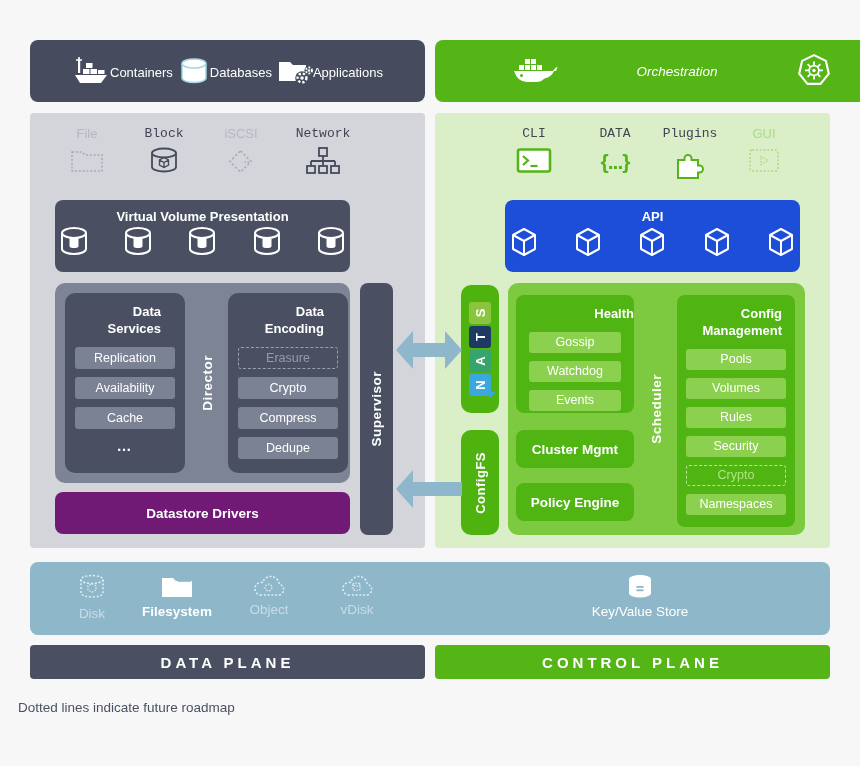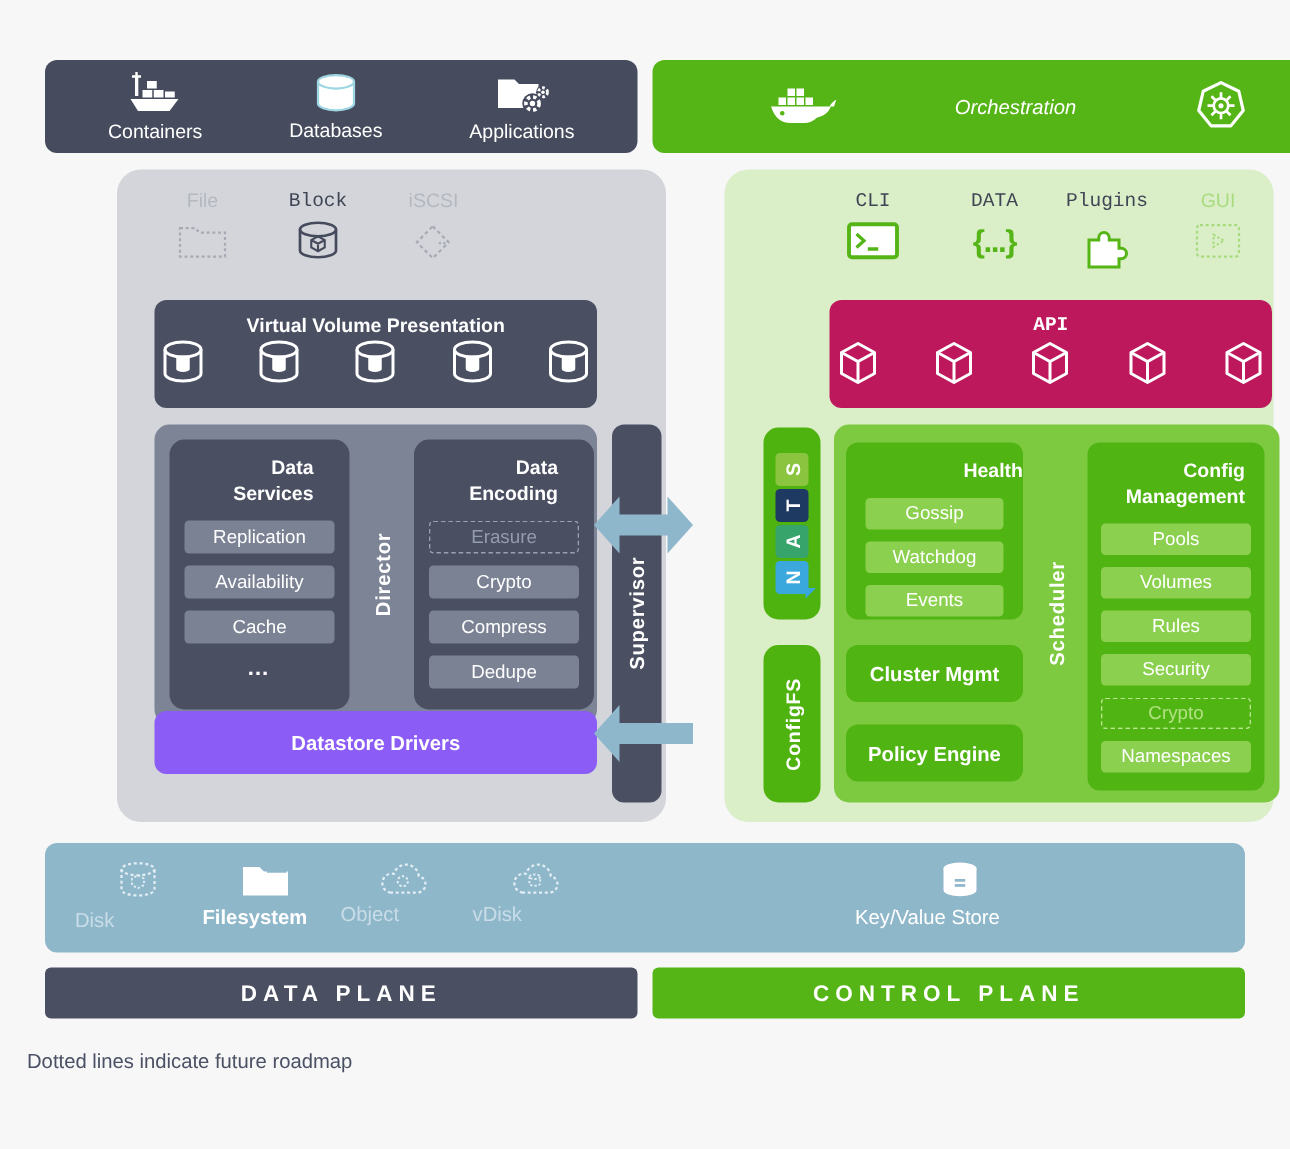--- a/index.html
+++ b/index.html
@@ -4,54 +4,54 @@
 <style>
   html,body{margin:0;padding:0;background:#f7f7f8;}
   .stage{position:relative;width:860px;height:766px;background:#f7f7f8;
          font-family:"Liberation Sans",sans-serif;overflow:hidden;}
 
   
   .topbar{position:absolute;top:40px;height:62px;border-radius:8px;
           display:flex;align-items:center;justify-content:space-between;padding:0 42px;box-sizing:border-box;}
   #workloads-bar{left:30px;width:395px;background:#464c5d;}
   #orchestration-bar{left:435px;width:474px;background:#55b517;justify-content:center;gap:44px;font-style:italic;}
-  .tstack{display:flex;flex-direction:column;align-items:center;}
+  .tstack{display:flex;flex-direction:row;align-items:center;}
   .tstack .lbl{font-size:13px;color:#fff;margin-top:3px;white-space:nowrap;}
 
   
-  .panel{position:absolute;top:113px;width:366px;height:435px;border-radius:16px;margin-left:48px;}
+  .panel{position:absolute;top:113px;width:395px;height:435px;border-radius:4px;}
   #dp-panel{left:30px;background:#d3d5da;}
   #cp-panel{left:435px;background:#daeec8;}
 
   .proto{position:absolute;top:13px;width:72px;text-align:center;}
   .proto .lbl{font-size:13px;margin-bottom:6px;white-space:nowrap;}
   .t-dark{color:#3f4554;font-family:Liberation Mono, monospace;} .t-fade{color:#b4b8c1;} .t-fadegreen{color:#a9dc80;}
 
   .wideblock{position:absolute;top:87px;width:295px;height:72px;border-radius:8px;text-align:center;box-sizing:border-box;}
   #vvp{left:25px;background:#4a5062;}
-  #api{left:70px;background:#be185d;font-family:Liberation Mono, monospace;}
+  #api{left:70px;background:#1d4ed8;}
   .widetitle{font-size:13px;font-weight:bold;color:#fff;margin-top:9px;}
   .widerow{display:flex;justify-content:center;gap:26px;margin-top:2px;}
 
   #director-box{position:absolute;left:25px;top:170px;width:295px;height:200px;background:#7d8495;border-radius:10px;}
   .darkcard{position:absolute;top:10px;width:120px;height:180px;background:#4a5062;border-radius:10px;box-sizing:border-box;}
   #ds-block{left:10px;} #de-block{left:173px;}
   .block-title{font-size:13px;font-weight:bold;color:#fff;text-align:right;line-height:1.3;margin:11px auto 9px;}
   .narrow{max-width:72px;} .mid{max-width:92px;}
   .pill{width:100px;height:22px;margin:0 auto 8px;background:#7b8294;border-radius:3px;color:#fff;
         font-size:12.5px;display:flex;align-items:center;justify-content:center;box-sizing:border-box;}
   .pill.future-dark{background:transparent;border:1.5px dashed #99a0af;color:#959cab;}
   .dots{color:#fff;text-align:center;font-size:15px;font-weight:bold;letter-spacing:2px;margin-top:6px;}
 
   .vlabel-wrap{position:absolute;display:flex;align-items:center;justify-content:center;}
   .vtext{writing-mode:vertical-rl;transform:rotate(180deg);color:#fff;font-weight:bold;font-size:13.5px;letter-spacing:.5px;white-space:nowrap;}
   #director-label{left:131px;top:0;width:42px;height:100%;}
   #supervisor{position:absolute;left:330px;top:170px;width:33px;height:252px;background:#4a5062;border-radius:8px;
               display:flex;align-items:center;justify-content:center;}
-  #datastore{position:absolute;left:25px;top:361px;width:295px;height:42px;background:#8b5cf6;border-radius:8px;
+  #datastore{position:absolute;left:25px;top:379px;width:295px;height:42px;background:#701a75;border-radius:8px;
              display:flex;align-items:center;justify-content:center;color:#fff;font-weight:bold;font-size:13.5px;}
 
   
   .gpillar{position:absolute;left:26px;width:38px;background:#4fb30f;border-radius:10px;
            display:flex;align-items:center;justify-content:center;}
   #nats{top:172px;height:128px;}
   #configfs{top:317px;height:105px;}
   #configfs .vtext{font-weight:600;font-size:13px;}
   .nats-row{display:flex;gap:2px;transform:rotate(-90deg);}
   .ntile{width:22px;height:22px;border-radius:3px;color:#fff;font-weight:bold;font-size:13px;
@@ -72,21 +72,21 @@
   .gpill.sm{width:92px;}
   .gpill.future-green{background:transparent;border:1.5px dashed #b9e694;color:#b2e283;}
 
   
   .arrow{position:absolute;}
   #arrow-double{left:396px;top:328px;}
   #arrow-left{left:396px;top:467px;}
 
   
   #storage-bar{position:absolute;left:30px;top:562px;width:800px;height:73px;background:#8fb7ca;border-radius:8px;}
-  .st-stack{position:absolute;top:11px;width:84px;}
+  .st-stack{position:absolute;top:11px;width:84px;text-align:center;}
   .st-stack .lbl{font-size:13.5px;margin-top:3px;white-space:nowrap;}
   .t-fadeblue{color:#c9dde8;} .t-white{color:#fff;}
 
   
   .plane{position:absolute;top:645px;width:395px;height:34px;border-radius:4px;display:flex;align-items:center;justify-content:center;
          color:#fff;font-weight:bold;font-size:15px;letter-spacing:4px;}
   #plane-data{left:30px;background:#4a5062;}
   #plane-control{left:435px;background:#55b517;}
 
   #footnote{position:absolute;left:18px;top:700px;font-size:13.5px;color:#4b5164;}
@@ -170,20 +170,30 @@
         <path d="M15 10.5 L19.5 13 V18 L15 20.5 L10.5 18 V13 Z M10.5 13 L15 15.5 L19.5 13 M15 15.5 V20.5" fill="none" stroke="#454b5c" stroke-width="1.4"></path>
       </svg>
     </div>
     <div class="proto" style="left:175px;">
       <div class="lbl t-fade">iSCSI</div>
       <svg width="30" height="30" viewBox="0 0 30 30">
         <rect x="7" y="7" width="15" height="15" transform="rotate(45 14.5 14.5)" fill="none" stroke="#a7abb5" stroke-width="1.5" stroke-dasharray="2.4 2"></rect>
         <path d="M18.5 15 h6" stroke="#a7abb5" stroke-width="1.5" stroke-dasharray="1.5 1.5"></path>
       </svg>
     </div>
+    <div class="proto" style="left:257px;">
+      <div class="lbl t-dark">Network</div>
+      <svg width="34" height="27" viewBox="0 0 34 27">
+        <rect x="13" y="1" width="8" height="8" fill="none" stroke="#454b5c" stroke-width="1.8"></rect>
+        <path d="M17 9 V14 M5 14 H29 M5 14 V19 M17 14 V19 M29 14 V19" fill="none" stroke="#454b5c" stroke-width="1.8"></path>
+        <rect x="1" y="19" width="8" height="7" fill="none" stroke="#454b5c" stroke-width="1.8"></rect>
+        <rect x="13" y="19" width="8" height="7" fill="none" stroke="#454b5c" stroke-width="1.8"></rect>
+        <rect x="25" y="19" width="8" height="7" fill="none" stroke="#454b5c" stroke-width="1.8"></rect>
+      </svg>
+    </div>
 
     <div class="wideblock" id="vvp">
       <div class="widetitle">Virtual Volume Presentation</div>
       <div class="widerow">
         <svg width="30" height="32" viewBox="0 0 30 32">
           <ellipse cx="15" cy="7" rx="12" ry="5" fill="none" stroke="#fff" stroke-width="2"></ellipse>
           <path d="M3 7 V23 a12 5 0 0 0 24 0 V7" fill="none" stroke="#fff" stroke-width="2"></path>
           <path d="M10.5 13 v7 a4.5 2 0 0 0 9 0 v-7 a4.5 2 0 0 0 -9 0" fill="#fff"></path>
         </svg>
         <svg width="30" height="32" viewBox="0 0 30 32">

